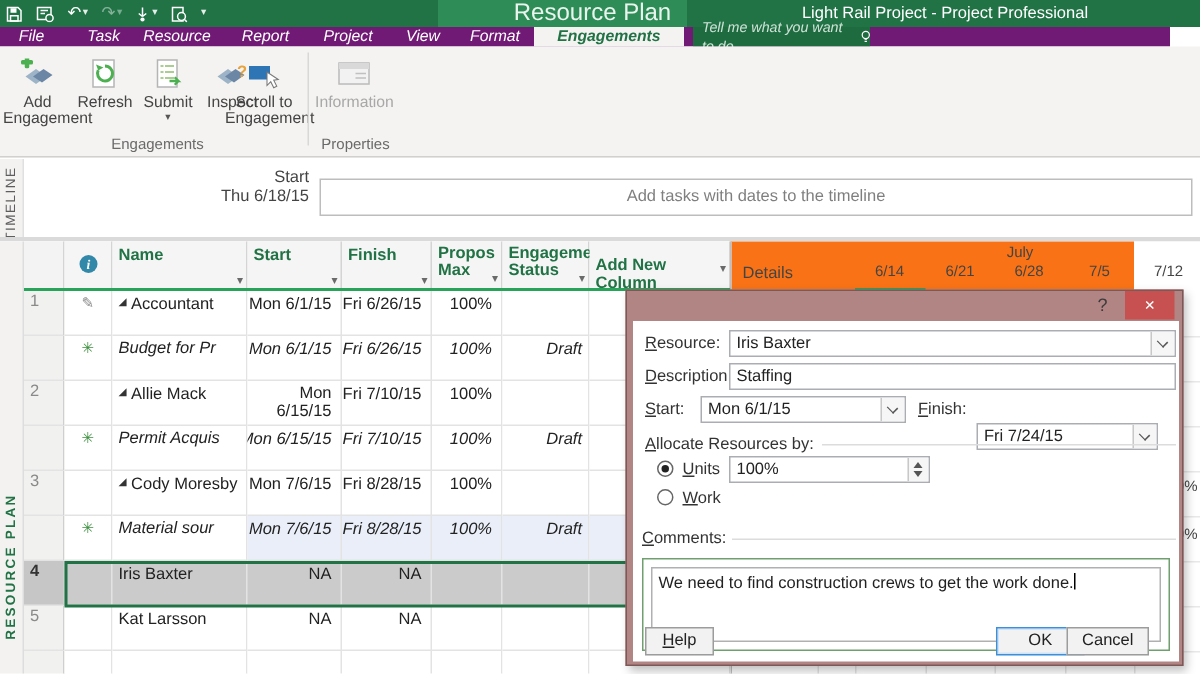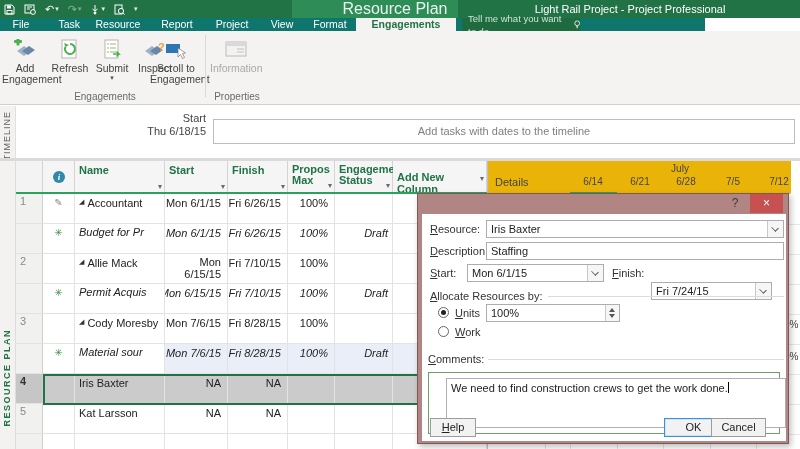--- a/index.html
+++ b/index.html
@@ -12,21 +12,21 @@
   .qat-item { color:#fff; font-size:11px; line-height:18px; display:flex; align-items:center; gap:1px; }
   .qat-item svg { display:block; }
   .qat-caret { font-size:7px; color:#e4efe8; }
   .dim { opacity:.45; }
   #ctx-band { position:absolute; left:292px; top:0; width:166px; height:18px; background:#2e8c57;
     color:#eaf4ee; font-size:16px; text-align:center; line-height:18px;padding-left:40px; }
   #win-title { position:absolute; left:470px; top:0; width:320px; height:18px; color:#fff;
     font-size:11px; line-height:18px; text-align:center; }
 
   
-  #tabrow { position:absolute; left:0; top:18px; width:705px; height:13px; background:#0f766e; }
+  #tabrow { position:absolute; left:0; top:18px; width:780px; height:13px; background:#701a75;font-style:italic; }
   .tab { position:absolute; top:0; height:13px; color:#fff; font-size:10.5px; line-height:12px; text-align:center; }
   .tab.active { background:#f4f3f1; color:#217346; font-weight:bold; }
   #tellme { position:absolute; left:462px; top:0; width:118px; height:13px; background:#1e6b40;
     color:#cfe3d7; font-size:9.5px; line-height:13px; padding-left:6px; display:flex; align-items:center; gap:6px; }
 
   
   #ribbon { position:absolute; left:0; top:31px; width:800px; height:74px; background:#f4f3f1; border-bottom:1px solid #d2d0ce; }
   .rbtn { position:absolute; top:2px; height:66px; text-align:center; color:#444; }
   .rbtn .ric { height:26px; margin-top:4px; display:flex; justify-content:center; align-items:center; }
   .rbtn .rlbl { font-size:10.5px; line-height:11px; }
@@ -72,21 +72,21 @@
   .it { font-style:italic; }
   .hl { background:#e9eef9; }
   .sel .cell { background:#cbcbcb; }
   .sel .numcell { background:#c6c6c6; color:#333; font-weight:bold; }
   #sel-border { position:absolute; left:43px; top:213px; width:444px; height:31px;
     border:2px solid #217346; pointer-events:none; z-index:4; }
   .eng-star { color:#3e9142; font-size:10px; }
   .res-note { color:#8a8a8a; font-size:10px; }
 
   
-  #chart-hdr { position:absolute; left:487px; top:0; width:304px; height:33px; background:#eab308; border-bottom:1px solid #c8c8c8; }
+  #chart-hdr { position:absolute; left:487px; top:0; width:269px; height:33px; background:#f97316; border-bottom:1px solid #c8c8c8; }
   #details-lbl { position:absolute; left:8px; top:15px; color:#444; font-size:11px; }
   .tick { position:absolute; top:15px; width:46px; text-align:center; color:#444; font-size:10px; }
   #month-lbl { position:absolute; left:657px; top:2px; width:46px; text-align:center; color:#444; font-size:10px; }
   .vgrid { position:absolute; top:33px; width:1px; height:255px; background:#e4e4e4; }
   .hgrid { position:absolute; left:487px; width:313px; height:1px; background:#e8e8e8; }
   #tick-green { position:absolute; left:570px; top:31px; width:47px; height:2px; background:#27a35a; }
   .edgeval { position:absolute; left:784px; width:16px; color:#444; font-size:10px; text-align:left; }
   #pane-split { position:absolute; left:487px; top:0; width:1px; height:288px; background:#c0c0c0; }
 
   
@@ -109,21 +109,21 @@
     border-bottom:1px solid #555; transform:rotate(45deg) scale(1,.8); }
   .grule { position:absolute; height:1px; background:#dcdcdc; }
   .radio { position:absolute; width:11px; height:11px; border:1px solid #666; border-radius:50%; background:#fff; }
   .radio.on::after { content:""; position:absolute; left:2px; top:2px; width:5px; height:5px; border-radius:50%; background:#222; }
   .spin { position:absolute; right:0; top:0; width:14px; height:16px; border-left:1px solid #c8c8c8; background:#f6f6f6; }
   .spin .up, .spin .dn { position:absolute; left:3px; width:0; height:0; border-left:3px solid transparent; border-right:3px solid transparent; }
   .spin .up { top:3px; border-bottom:4px solid #555; }
   .spin .dn { bottom:3px; border-top:4px solid #555; }
   #cm-box { position:absolute; left:6px; top:158px; width:352px; height:62px; border:1px solid #6f9f6f; }
   #cm-text { position:absolute; left:5px; top:5px; width:340px; height:50px; border:1px solid #b0b0b3; background:#fff;
-    padding:3px 4px; line-height:13px;margin-left:12px; }
+    padding:3px 4px; line-height:13px; }
   .caret-bar { display:inline-block; width:1px; height:11px; background:#000; vertical-align:-1px; }
   .dbtn { position:absolute; height:19px; background:#f2f2f2; border:1px solid #9c9c9c; color:#222;
     text-align:center; line-height:17px; font-size:11px; }
   .dbtn.focus { border:1px solid #3d8edb; box-shadow:inset 0 0 0 1px #cfe4f7; }
   .dbtn.ak::first-letter { text-decoration:underline; }
 
   .infoicon { display:inline-block; width:12px; height:12px; border-radius:50%; background:#3188a8; color:#fff;
     font-size:9px; line-height:12px; text-align:center; font-family:"Liberation Serif",serif; font-style:italic; font-weight:bold; }
 </style>
 </head>

